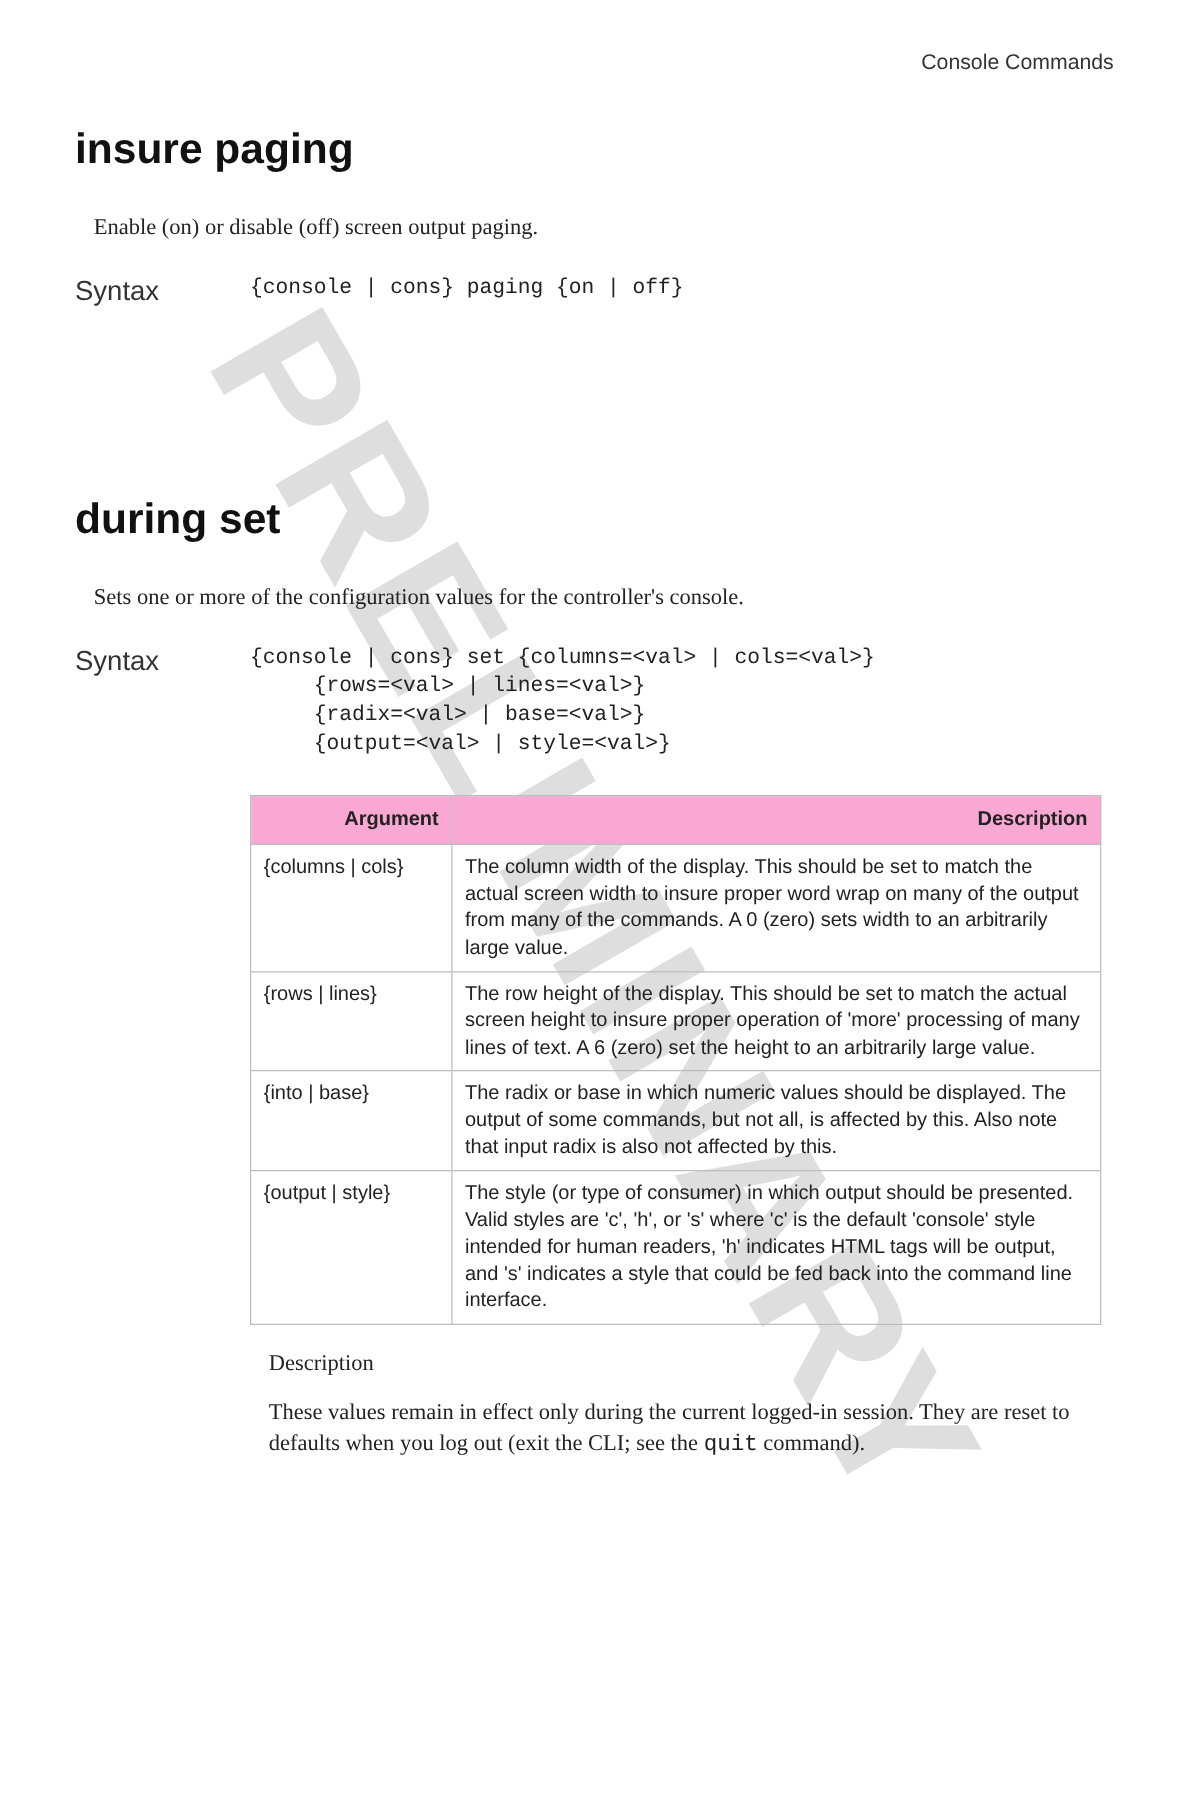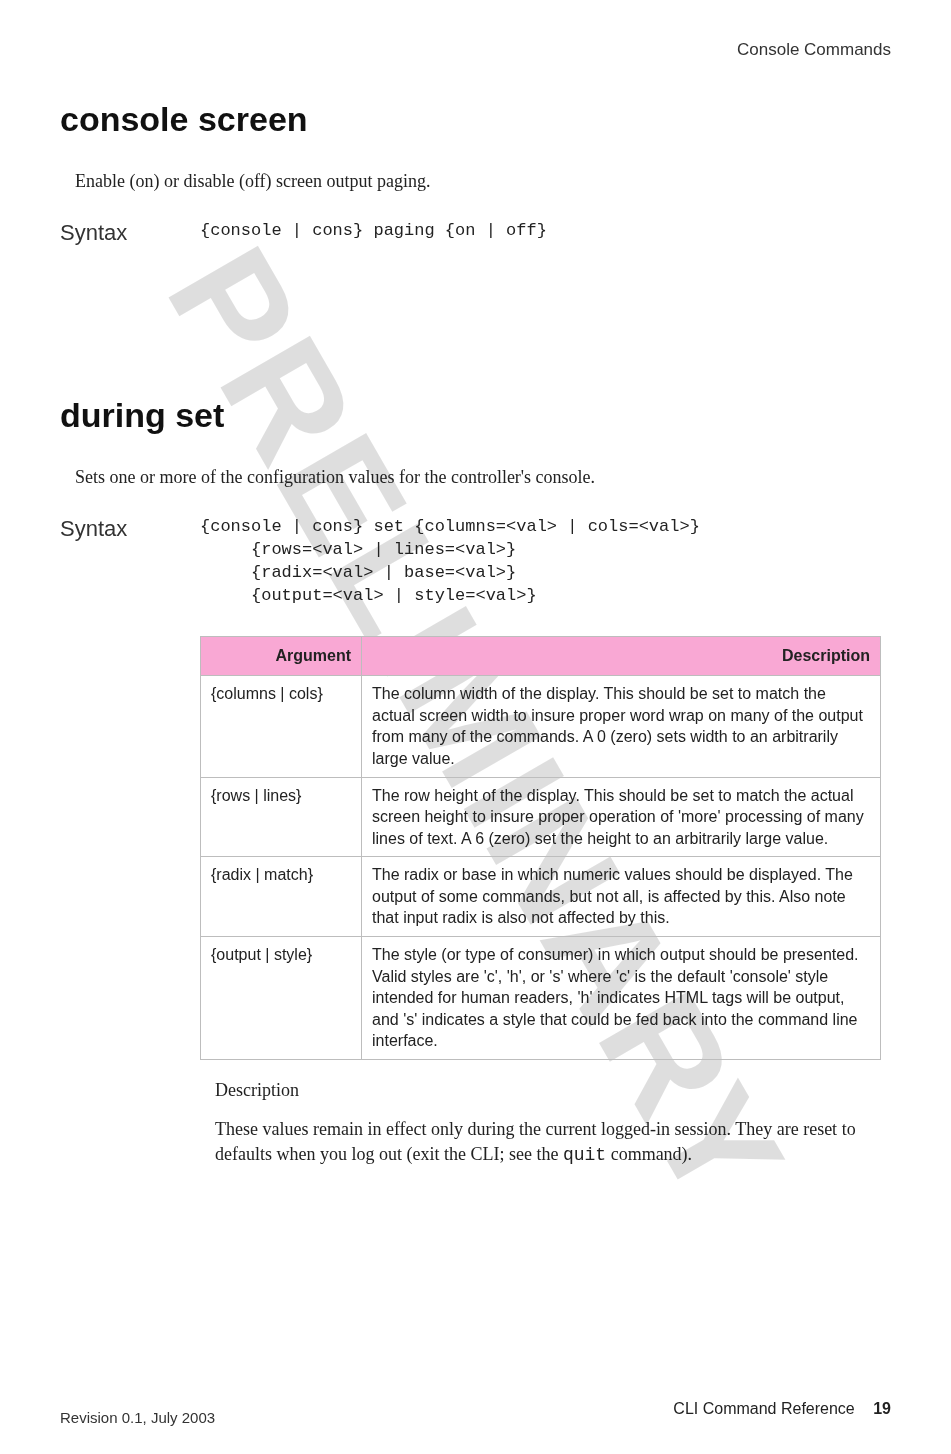--- a/index.html
+++ b/index.html
@@ -136,21 +136,21 @@
 </style>
 </head>
 <body>
 
 <div class="page">
   <div class="watermark">PRELIMINARY</div>
 
   <div class="content">
     <div class="header-right">Console Commands</div>
 
-    <h1 class="cmd">console screen</h1>
+    <h1 class="cmd">insure paging</h1>
     <div class="body-col serif">Enable (on) or disable (off) screen output paging.</div>
     <div class="syntax-row">
       <div class="syntax-label">Syntax</div>
       <div class="mono">{console | cons} paging {on | off}</div>
     </div>
 
     <div class="spacer-lg"></div>
 
     <h1 class="cmd">during set</h1>
     <div class="body-col serif">Sets one or more of the configuration values for the controller's console.</div>
@@ -173,37 +173,30 @@
         <tbody>
           <tr>
             <td class="arg">{columns | cols}</td>
             <td>The column width of the display. This should be set to match the actual screen width to insure proper word wrap on many of the output from many of the commands. A 0 (zero) sets width to an arbitrarily large value.</td>
           </tr>
           <tr>
             <td class="arg">{rows | lines}</td>
             <td>The row height of the display. This should be set to match the actual screen height to insure proper operation of 'more' processing of many lines of text. A 6 (zero) set the height to an arbitrarily large value.</td>
           </tr>
           <tr>
-            <td class="arg">{radix | match}</td>
+            <td class="arg">{into | base}</td>
             <td>The radix or base in which numeric values should be displayed. The output of some commands, but not all, is affected by this. Also note that input radix is also not affected by this.</td>
           </tr>
           <tr>
             <td class="arg">{output | style}</td>
             <td>The style (or type of consumer) in which output should be presented. Valid styles are 'c', 'h', or 's' where 'c' is the default 'console' style intended for human readers, 'h' indicates HTML tags will be output, and 's' indicates a style that could be fed back into the command line interface.</td>
           </tr>
         </tbody>
       </table>
 
       <div class="serif desc-head">Description</div>
       <div class="serif" style="margin-top:14px;">
         <span>These values remain in effect only during the current logged-in session. They are reset to defaults when you log out (exit the CLI; see the </span><span class="inline-mono">quit</span><span> command).</span>
       </div>
     </div>
   </div>
 
-  <div class="footer">
-    <div class="footer-left">Revision 0.1, July 2003</div>
-    <div class="footer-right">
-      <span>CLI Command Reference</span>
-      <span class="pn">19</span>
-    </div>
-  </div>
 </div>
 
 </body></html>

